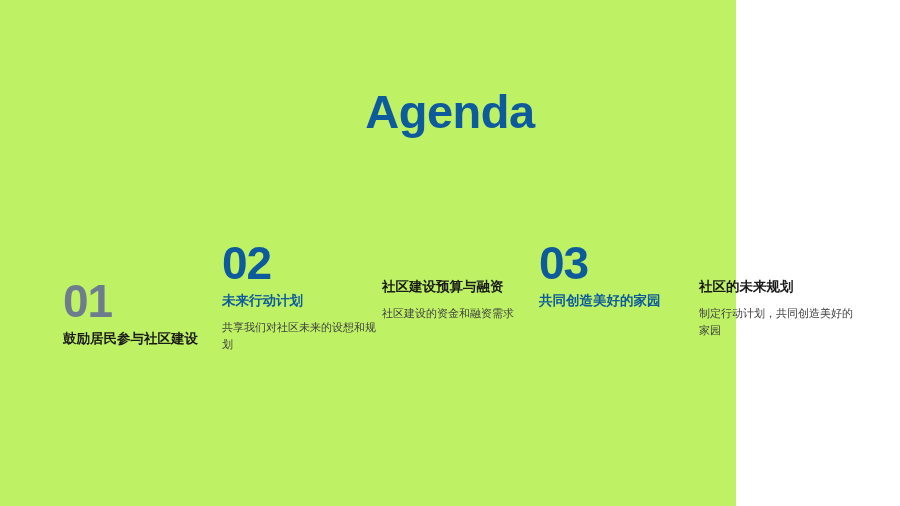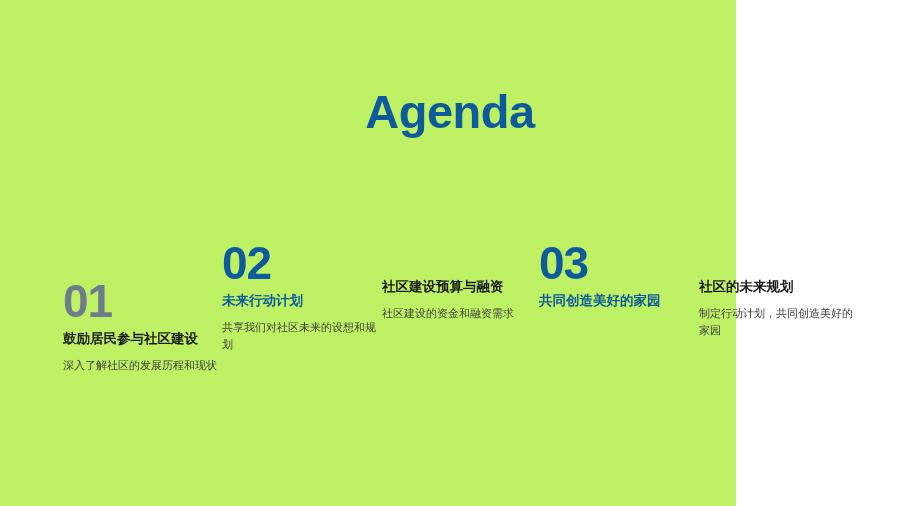--- a/index.html
+++ b/index.html
@@ -99,21 +99,20 @@
 
 <div class="slide">
 
   <div class="slide-title">Agenda</div>
 
   <div class="agenda-row">
 
     <div class="agenda-item muted lowered" id="item-1">
       <div class="item-number">01</div>
       <div class="item-title">鼓励居民参与社区建设</div>
-      <div class="item-desc">深入了解社区的发展历程和现状</div>
     </div>
 
     <div class="agenda-item accent raised" id="item-2">
       <div class="item-number">02</div>
       <div class="item-title">未来行动计划</div>
       <div class="item-desc">共享我们对社区未来的设想和规划</div>
     </div>
 
     <div class="agenda-item muted lowered" id="item-3">
       <div class="item-title">社区建设预算与融资</div>

